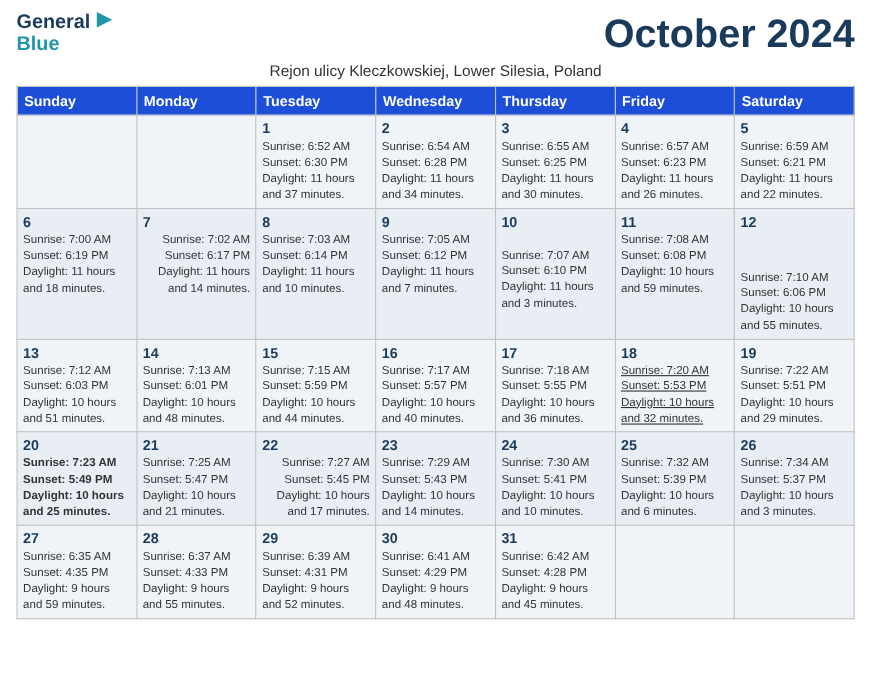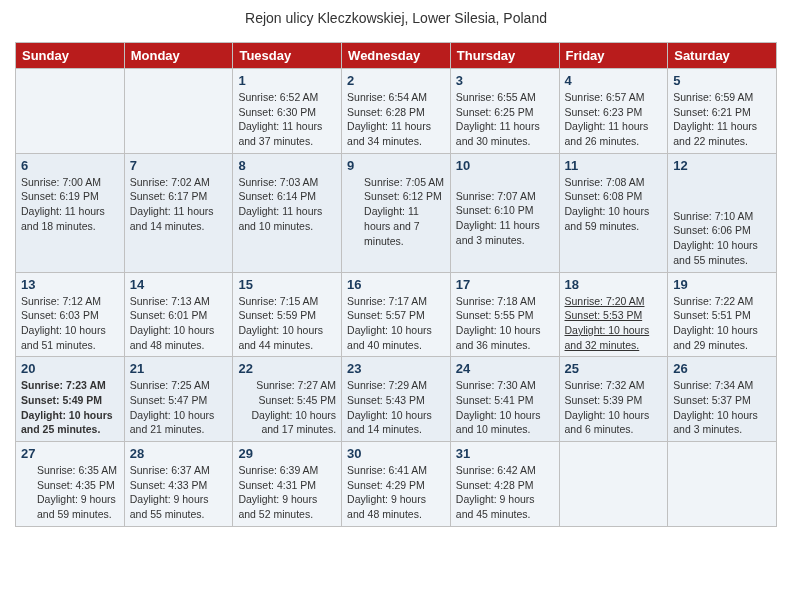--- a/index.html
+++ b/index.html
@@ -2,35 +2,49 @@
 <html><head>
   <meta charset="utf-8">
   <style>
     * { box-sizing: border-box; margin: 0; padding: 0; }
     body { font-family: Arial, sans-serif; background: #fff; width: 792px; min-height: 612px; }
     .container { width: 792px; padding: 10px 15px; }
     .header-top { display: flex; justify-content: space-between; align-items: flex-start; margin-bottom: 4px; }
     .logo { display: flex; align-items: center; }
     .logo-text { font-size: 18px; font-weight: bold; color: #1a3a5c; line-height: 1.1; }
     .month-title { font-size: 36px; font-weight: bold; color: #1a3a5c; text-align: right; }
-    .subtitle { text-align: center; font-size: 14px; color: #333; margin-bottom: 16px; }
+    .subtitle { text-align: center; font-size: 14px; color: #333; margin-bottom: 6px; }
     .calendar { width: 100%; border-collapse: collapse; }
     .calendar th { background-color: #2e6da4; color: #fff; text-align: left; padding: 5px 6px; font-size: 13px; font-weight: bold; border: 1px solid #c0c0c0; }
     .calendar td { border: 1px solid #c0c0c0; vertical-align: top; padding: 4px 5px; font-size: 10.5px; color: #333; width: calc(100%/7); min-height: 80px; }
     .day-num { font-size: 13px; font-weight: bold; color: #1a3a5c; margin-bottom: 2px; }
     .day-info { line-height: 1.4; }
     .empty { background: #f9f9f9; }
     tr:nth-child(odd) td { background-color: #f0f4f8; }
     tr:nth-child(even) td { background-color: #e8eef4; }
-    tr.header-row th { background-color: #b91c1c; }
+    tr.header-row th { background-color: #1d4ed8; }
   </style>
 </head>
 <body>
 
 <div class="container">
+  <div class="header-top">
+    <div class="logo">
+      <div>
+        <div style="display:flex;align-items:center;">
+          <span class="logo-text">General</span>
+          <svg width="22" height="22" viewBox="0 0 22 22" style="margin-left:2px;margin-top:-4px;">
+            <polygon points="4,4 18,11 4,18" fill="#2196a8"></polygon>
+          </svg>
+        </div>
+        <div class="logo-text" style="color:#2196a8;font-size:18px;font-weight:bold;">Blue</div>
+      </div>
+    </div>
+    <div class="month-title">October 2024</div>
+  </div>
   <div class="subtitle">Rejon ulicy Kleczkowskiej, Lower Silesia, Poland</div>
 
   <table class="calendar">
     <thead>
       <tr class="header-row">
 
       <th>Sunday</th>
           <th>Monday</th>
           <th>Tuesday</th>
           <th>Wednesday</th>
@@ -77,33 +91,33 @@
         </tr>
         <tr>
           <td>
             <div class="day-num">6</div>
             <div class="day-info" style="white-space: pre-line;">Sunrise: 7:00 AM
 Sunset: 6:19 PM
 Daylight: 11 hours and 18 minutes.</div>
           </td>
           <td>
             <div class="day-num">7</div>
-            <div class="day-info" style="white-space: pre-line;">Sunrise: 7:02 AM
+            <div class="day-info" style="white-space: pre-line; text-align: right;">Sunrise: 7:02 AM
 Sunset: 6:17 PM
 Daylight: 11 hours and 14 minutes.</div>
           </td>
           <td>
             <div class="day-num">8</div>
             <div class="day-info" style="white-space: pre-line;">Sunrise: 7:03 AM
 Sunset: 6:14 PM
 Daylight: 11 hours and 10 minutes.</div>
           </td>
           <td>
             <div class="day-num">9</div>
-            <div class="day-info" style="white-space: pre-line; margin-left: 17px;">Sunrise: 7:05 AM
+            <div class="day-info" style="white-space: pre-line;">Sunrise: 7:05 AM
 Sunset: 6:12 PM
 Daylight: 11 hours and 7 minutes.</div>
           </td>
           <td>
             <div class="day-num">10</div>
             <div class="day-info" style="white-space: pre-line; margin-top: 16px;">Sunrise: 7:07 AM
 Sunset: 6:10 PM
 Daylight: 11 hours and 3 minutes.</div>
           </td>
           <td>
@@ -203,21 +217,21 @@
           <td>
             <div class="day-num">26</div>
             <div class="day-info" style="white-space: pre-line;">Sunrise: 7:34 AM
 Sunset: 5:37 PM
 Daylight: 10 hours and 3 minutes.</div>
           </td>
         </tr>
         <tr>
           <td>
             <div class="day-num">27</div>
-            <div class="day-info" style="white-space: pre-line; margin-left: 16px;">Sunrise: 6:35 AM
+            <div class="day-info" style="white-space: pre-line;">Sunrise: 6:35 AM
 Sunset: 4:35 PM
 Daylight: 9 hours and 59 minutes.</div>
           </td>
           <td>
             <div class="day-num">28</div>
             <div class="day-info" style="white-space: pre-line;">Sunrise: 6:37 AM
 Sunset: 4:33 PM
 Daylight: 9 hours and 55 minutes.</div>
           </td>
           <td>

